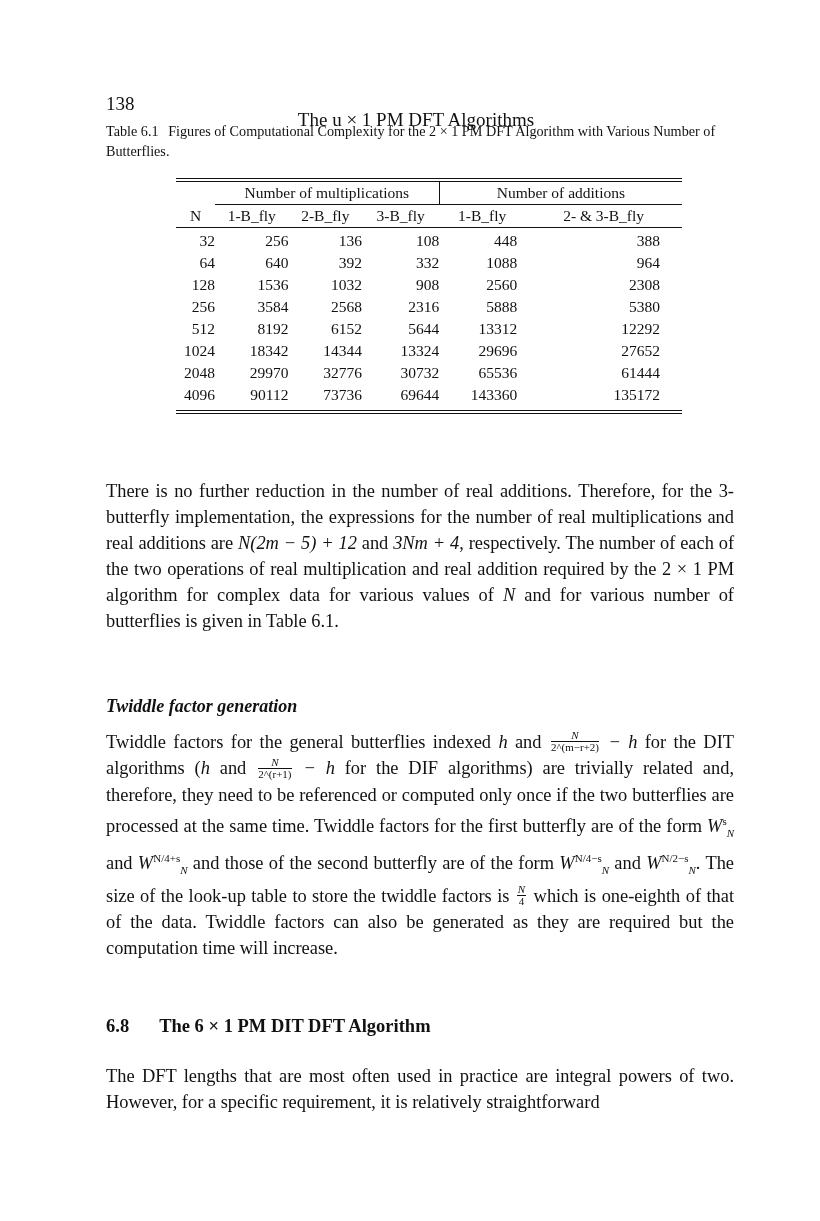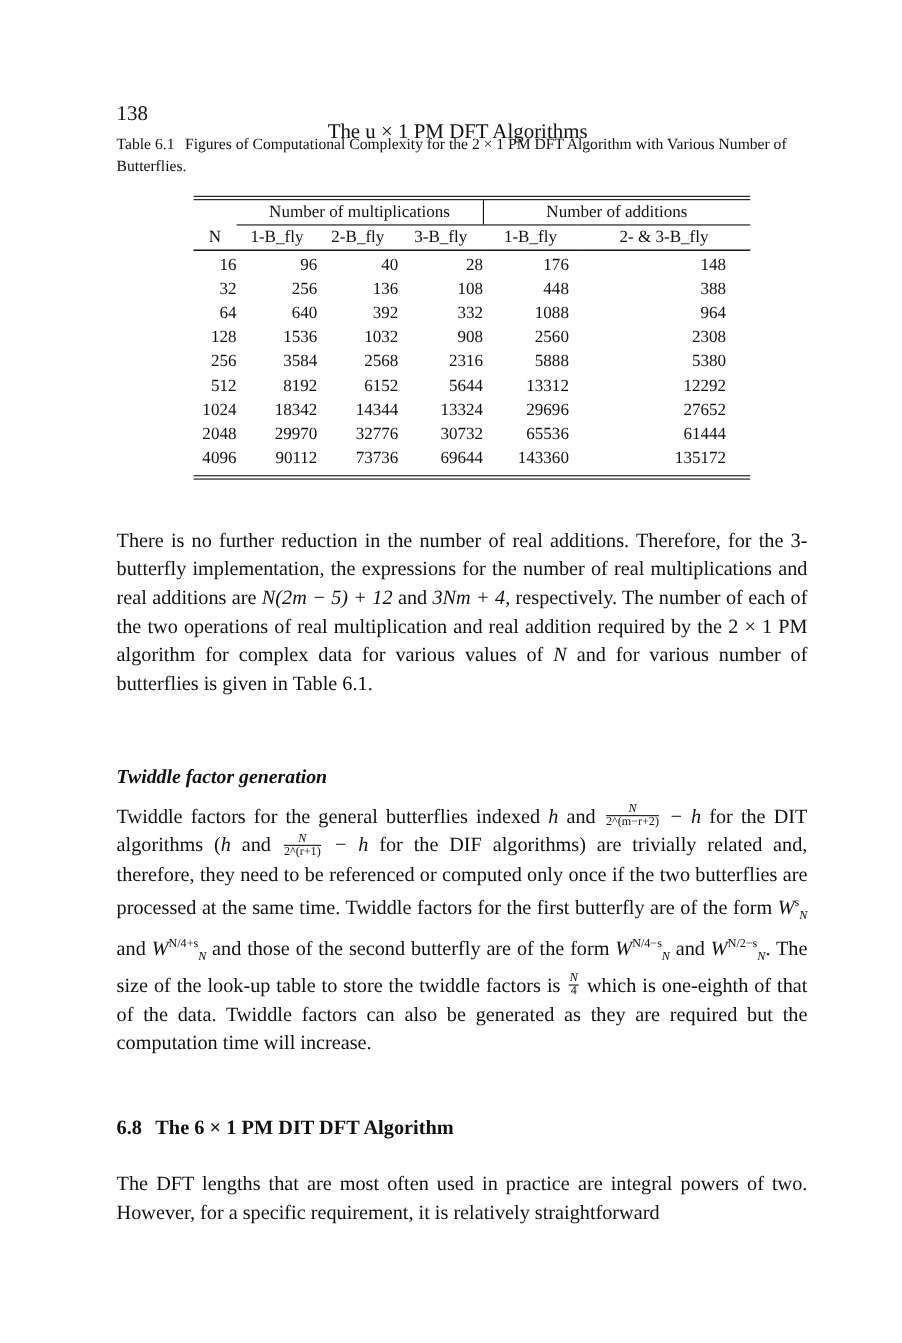--- a/index.html
+++ b/index.html
@@ -38,21 +38,21 @@
   .body-text { position: absolute; left: 106px; width: 628px;
                font-family: "Liberation Serif", serif; font-size: 18.4px; line-height: 26px;
                text-align: justify; }
   .p1 { top: 478px; }
   .p2 { top: 729px; }
   .p3 { top: 1063px; }
   .subhead { position: absolute; left: 106px; top: 696px; font-family: "Liberation Serif", serif;
              font-size: 18px; font-weight: bold; font-style: italic; }
   .section { position: absolute; left: 106px; top: 1016px; font-family: "Liberation Serif", serif;
              font-size: 18.5px; font-weight: bold; }
-  .section .num { margin-right: 12px; }
+  .section .num { margin-right: 30px; }
   i.m { font-style: italic; }
   .frac { display: inline-block; vertical-align: middle; text-align: center; font-size: 11px;
           line-height: 11px; margin: 0 2px; position: relative; top: -2px; }
   .frac .nu { display: block; border-bottom: 1px solid #111; padding: 0 1px; font-style: italic; }
   .frac .de { display: block; }
   sup.ex, sub.ix { font-size: 11px; }
   .wsym { white-space: nowrap; }
 </style>
 </head>
 <body>
@@ -82,28 +82,20 @@
         <tr class="sub">
           <th class="c0 n">N</th>
           <th class="c1">1-B_fly</th>
           <th class="c2">2-B_fly</th>
           <th class="c3">3-B_fly</th>
           <th class="c4">1-B_fly</th>
           <th class="c5">2- &amp; 3-B_fly</th>
         </tr>
       </thead>
       <tbody id="tbody">
-          <tr>
-            <td class="c0">16</td>
-            <td class="c1">96</td>
-            <td class="c2">40</td>
-            <td class="c3">28</td>
-            <td class="c4">176</td>
-            <td class="c5">148</td>
-          </tr>
           <tr>
             <td class="c0">32</td>
             <td class="c1">256</td>
             <td class="c2">136</td>
             <td class="c3">108</td>
             <td class="c4">448</td>
             <td class="c5">388</td>
           </tr>
           <tr>
             <td class="c0">64</td>

